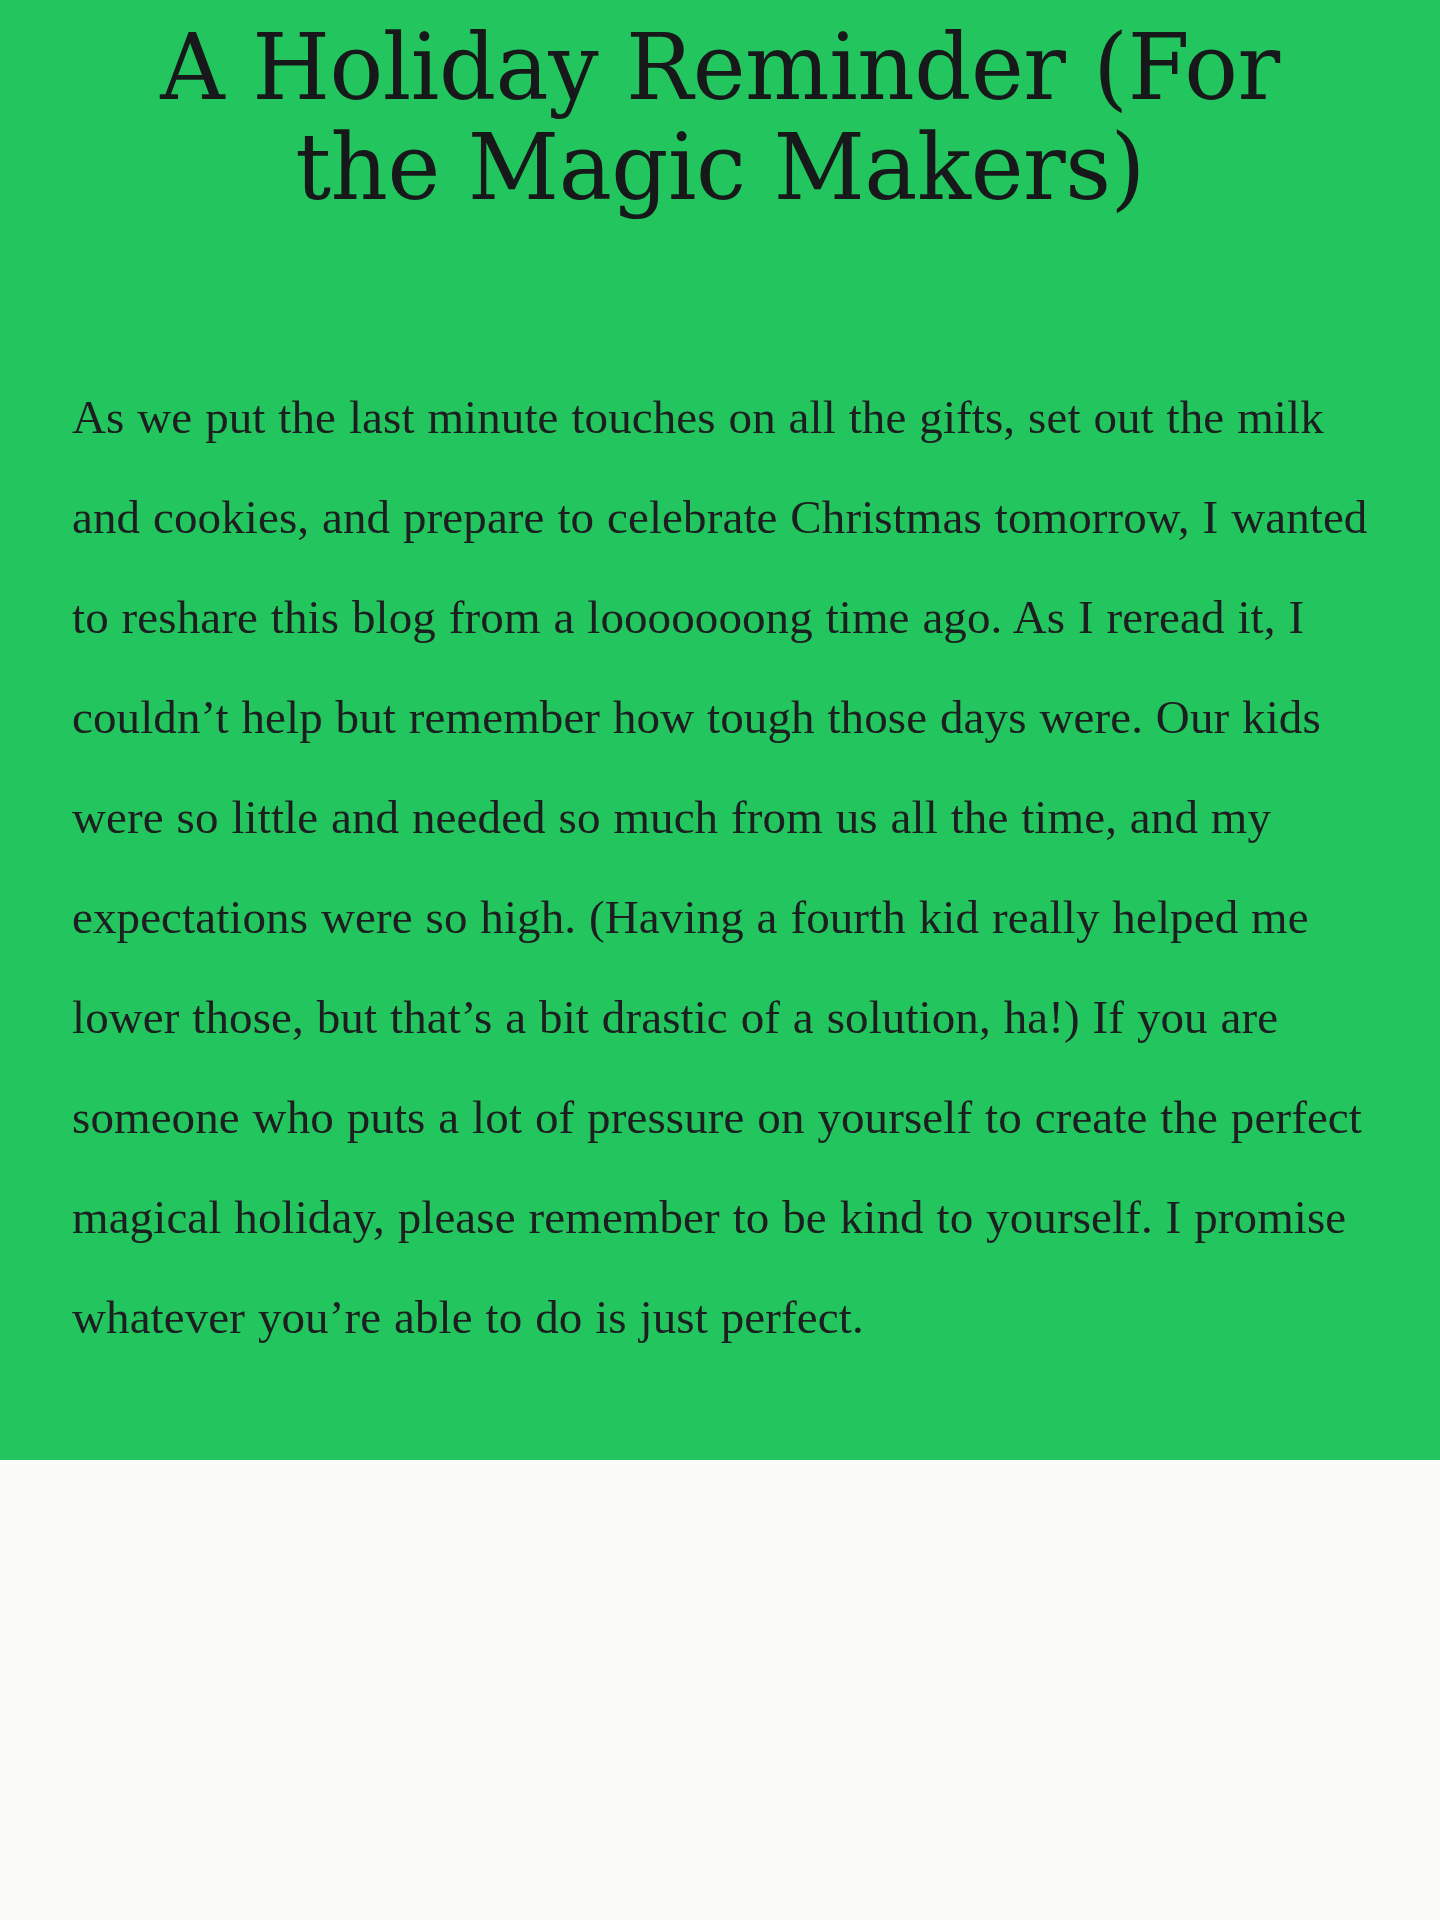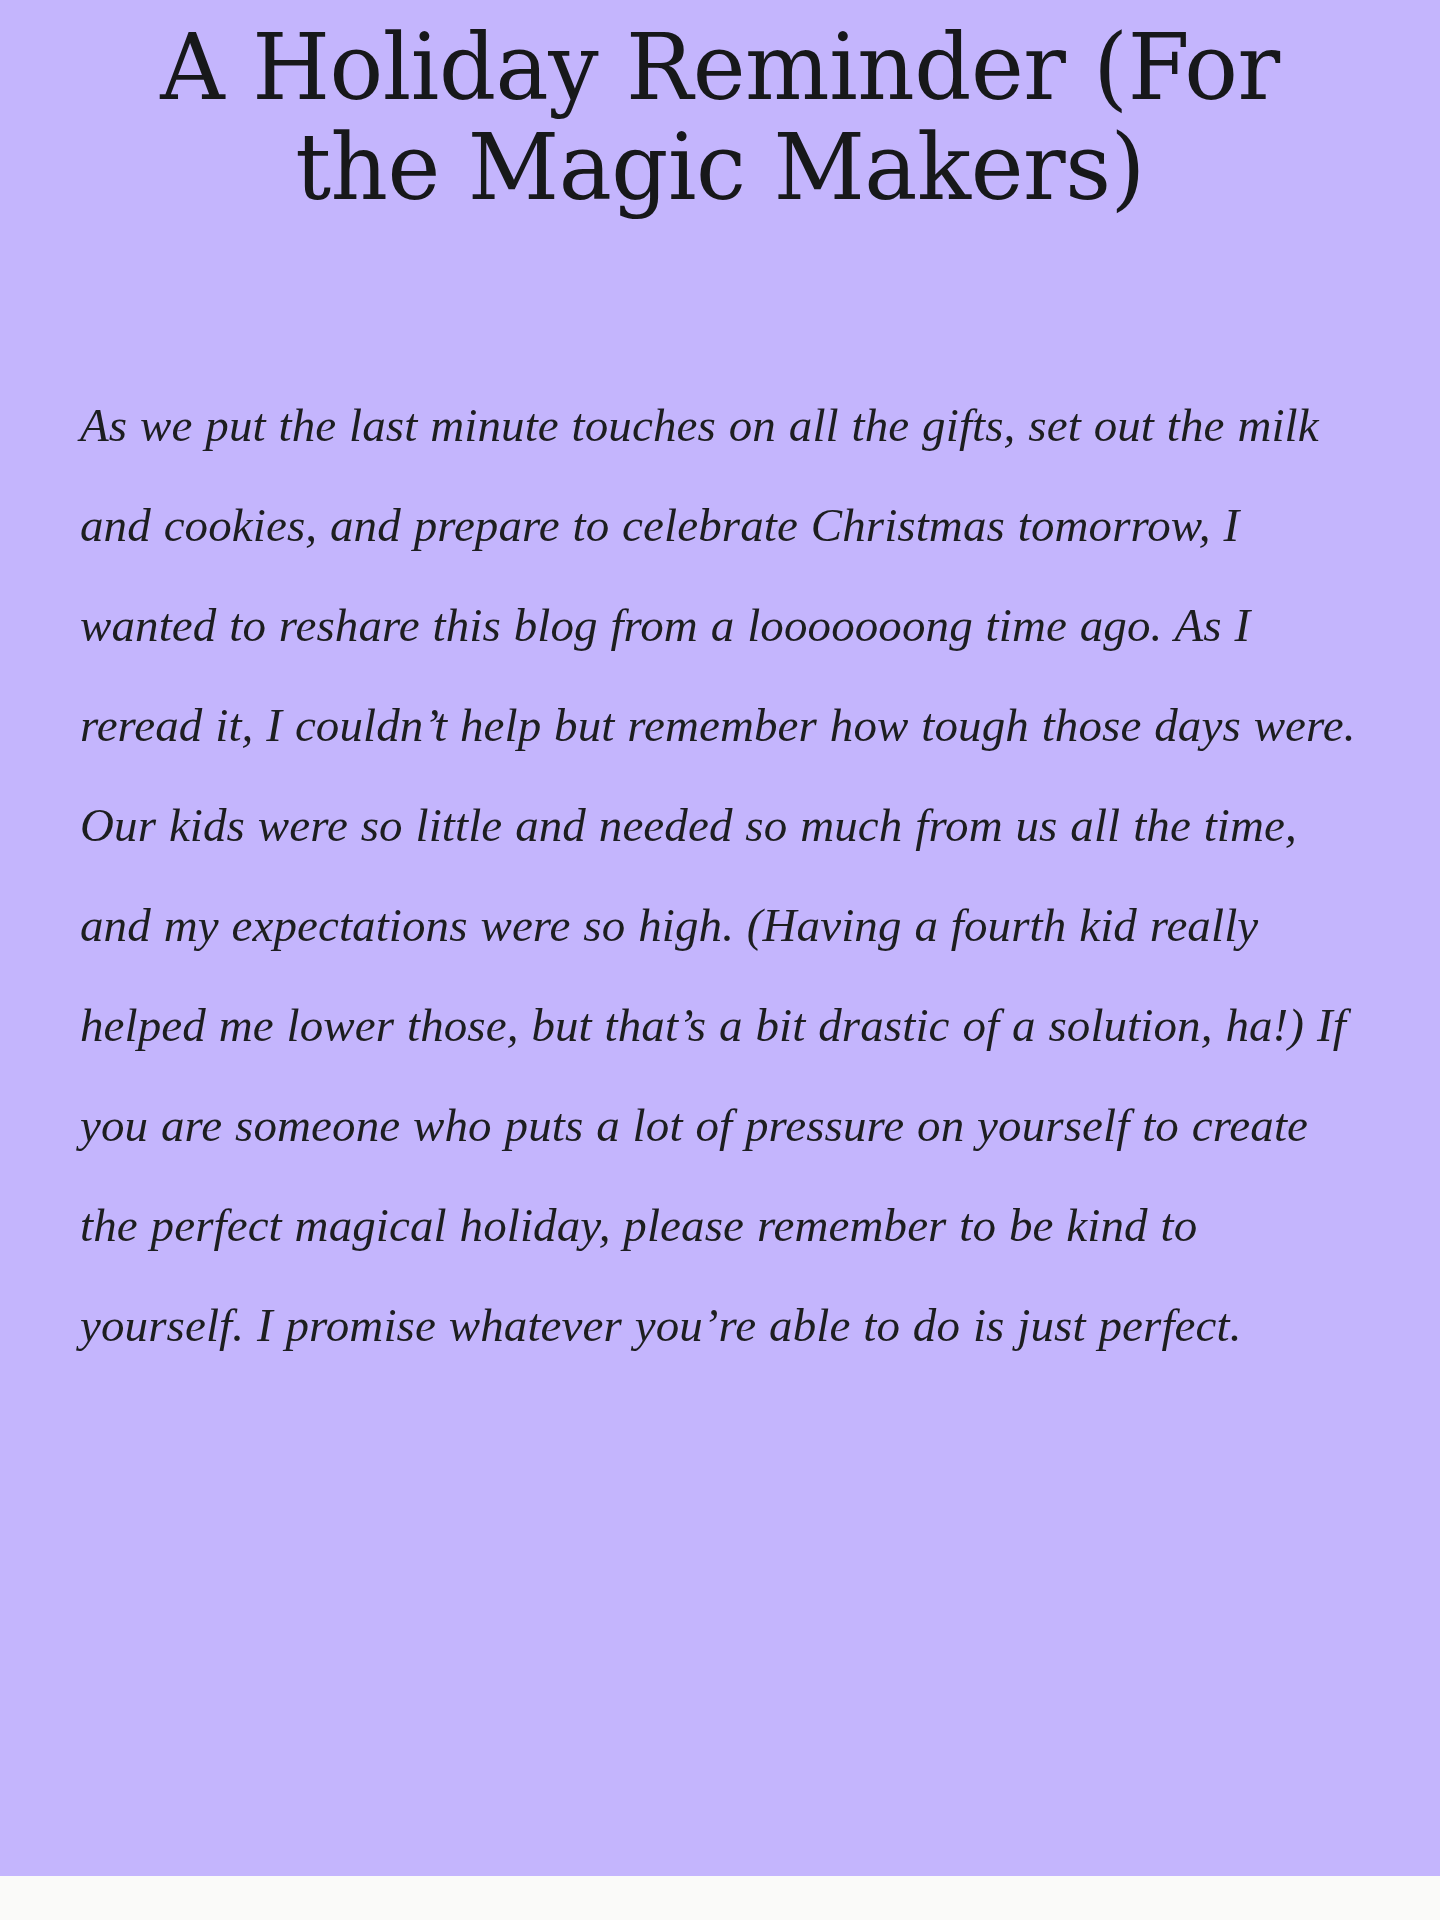--- a/index.html
+++ b/index.html
@@ -10,22 +10,22 @@
     width: 1440px;
     height: 1920px;
     background: #fafaf9;
     overflow: hidden;
     -webkit-font-smoothing: antialiased;
   }
 
   .page {
     position: relative;
     width: 1440px;
-    height: 1876px;
-    background: #c4b5fd;
+    height: 1460px;
+    background: #22c55e;
     box-sizing: border-box;
   }
 
   .article {
     position: absolute;
     left: 0;
     top: 0;
     width: 1440px;
     padding: 0;
   }
@@ -38,23 +38,22 @@
     font-size: 92px;
     line-height: 1.09;
     letter-spacing: -0.5px;
     text-align: center;
     color: #17181a;
     transform: scaleX(0.97);
     transform-origin: 50% 0;
   }
 
   .post-body {
-    margin: 8px;
+    margin: 0;
     padding: 0 70px 0 72px;
-    font-style: italic;
   }
 
   .post-body p {
     margin: 0;
     font-family: "Liberation Serif", "DejaVu Serif", serif;
     font-weight: 400;
     font-size: 47px;
     line-height: 100px;
     color: #1d1e20;
     text-align: left;

